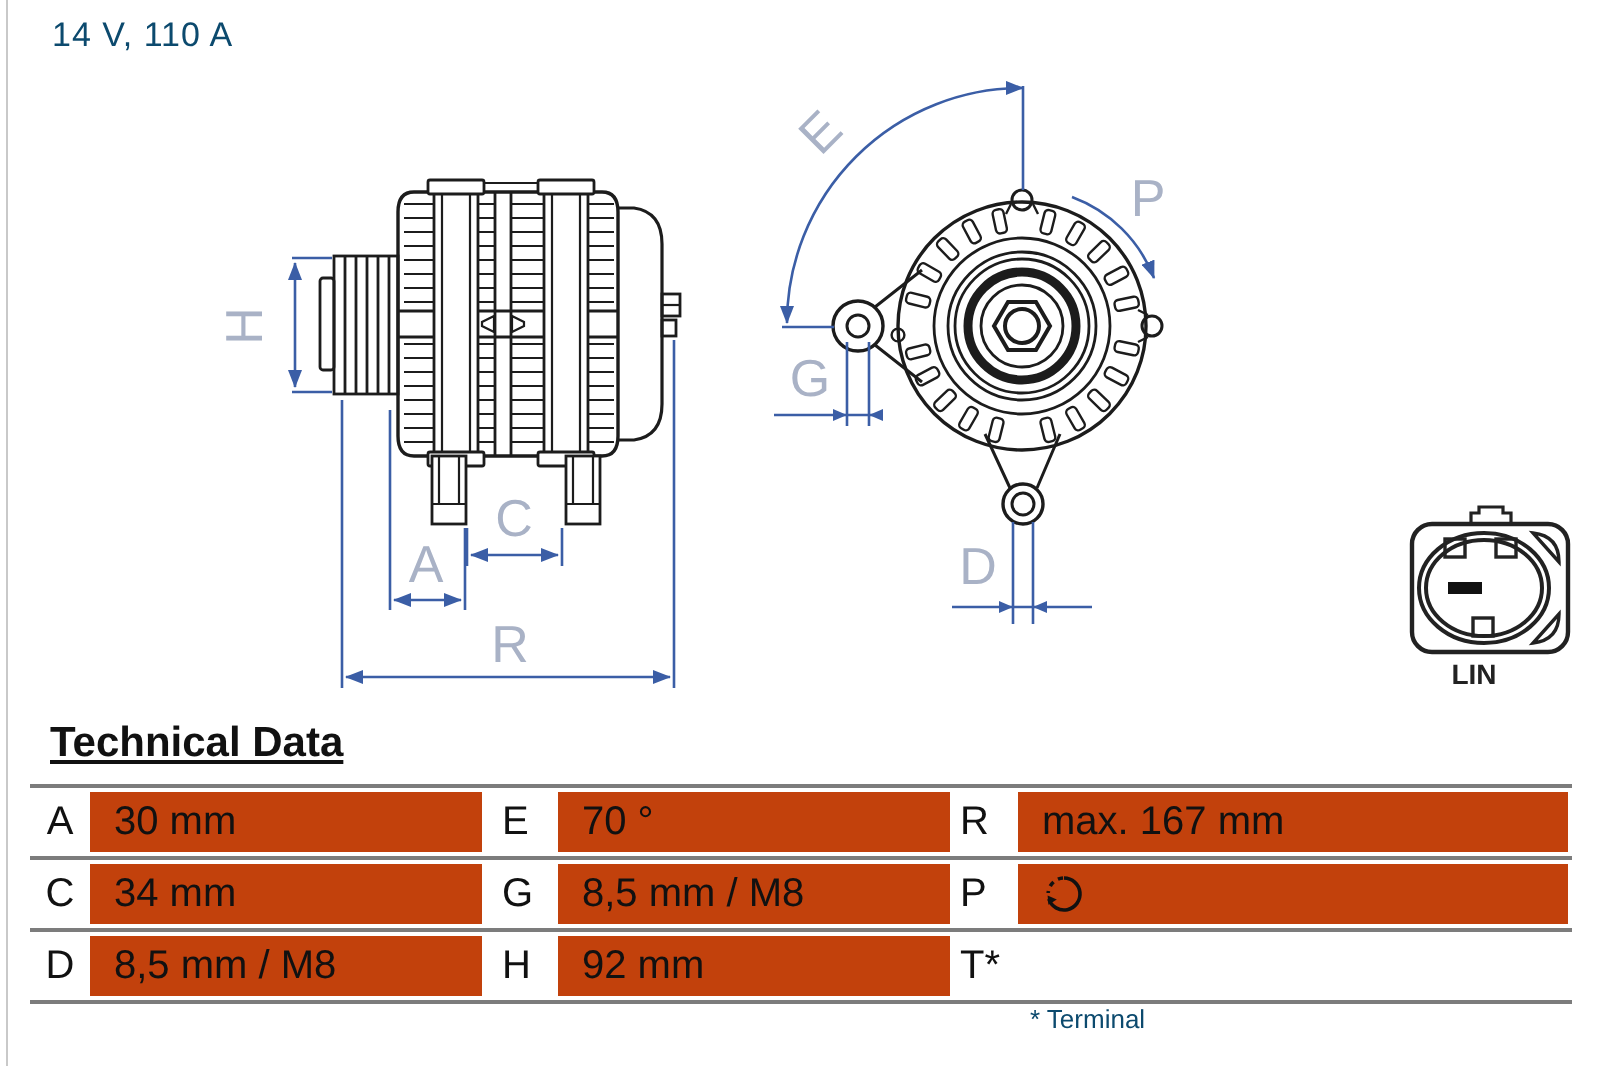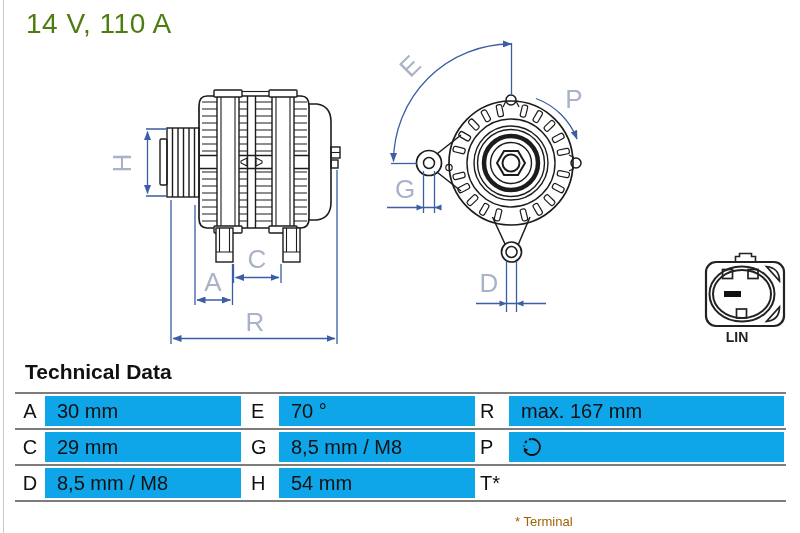--- a/index.html
+++ b/index.html
@@ -1,36 +1,36 @@
 <!DOCTYPE html>
 <html><head>
 <meta charset="utf-8">
 <style>
   html,body { margin:0; padding:0; background:#fff; }
   .page {
     position:relative; width:800px; height:533px; background:#ffffff;
     font-family:"Liberation Sans", sans-serif; color:#111; overflow:hidden;
   }
   .left-border { position:absolute; left:3px; top:0; width:1px; height:533px; background:#c9c9c9; }
-  .rating { position:absolute; left:26px; top:8px; font-size:28px; color:#4d7c0f; letter-spacing:0.5px; }
+  .rating { position:absolute; left:26px; top:8px; font-size:17px; color:#0c4a6e; letter-spacing:0.5px; }
   svg.drawing { position:absolute; left:0; top:0; }
 
   .tech { position:absolute; left:15px; top:360px; width:771px; }
-  .tech-title { font-size:21px; font-weight:bold; color:#111; margin:0 0 8px 10px; }
+  .tech-title { font-size:21px; font-weight:bold; color:#111; margin:0 0 8px 10px;text-decoration:underline; }
   .rule { height:2px; background:#7c7c7c; }
   .trow {
     display:grid; grid-template-columns:30px 196px 38px 196px 34px 275px;
     height:30px; margin:2px 0; font-size:20px; color:#111;
   }
   .cell { display:flex; align-items:center; height:30px; }
   .k1 { justify-content:center; }
   .k2 { padding-left:10px; }
   .k3 { padding-left:5px; }
-  .val { background:#0ea5e9; padding-left:12px; }
-  .footnote { margin-top:12px; margin-left:500px; font-size:13px; color:#a16207; }
+  .val { background:#c2410c; padding-left:12px; }
+  .footnote { margin-top:0; margin-left:500px; font-size:13px; color:#0c4a6e; }
   .dimlabel { font-size:26px; fill:#a9b2c6; }
 </style>
 </head>
 <body>
 
 <div class="page">
   <div class="left-border"></div>
 
   <div class="rating">14 V, 110 A</div>
 
@@ -188,38 +188,38 @@
       <div class="cell val">30 mm</div>
       <div class="cell k2">E</div>
       <div class="cell val">70 °</div>
       <div class="cell k3">R</div>
       <div class="cell val">max. 167 mm</div>
     </div>
     <div class="rule"></div>
 
     <div class="trow">
       <div class="cell k1">C</div>
-      <div class="cell val">29 mm</div>
+      <div class="cell val">34 mm</div>
       <div class="cell k2">G</div>
       <div class="cell val">8,5 mm / M8</div>
       <div class="cell k3">P</div>
       <div class="cell val">
         <svg width="22" height="22" viewBox="0 0 22 22">
           <path d="M11 3 A8 8 0 1 1 3.4 13.5" stroke="#111" stroke-width="1.8" fill="none"></path>
           <path d="M10.5 3 A8 8 0 0 0 3.1 10.5" stroke="#111" stroke-width="1.8" fill="none" stroke-dasharray="2.6 2.6"></path>
           <polygon points="3.2,16.4 7.4,13.8 2.8,11.8" fill="#111"></polygon>
         </svg>
       </div>
     </div>
     <div class="rule"></div>
 
     <div class="trow">
       <div class="cell k1">D</div>
       <div class="cell val">8,5 mm / M8</div>
       <div class="cell k2">H</div>
-      <div class="cell val">54 mm</div>
+      <div class="cell val">92 mm</div>
       <div class="cell k3">T*</div>
     </div>
     <div class="rule"></div>
 
     <div class="footnote">* Terminal</div>
   </div>
 </div>
 
 </body></html>

